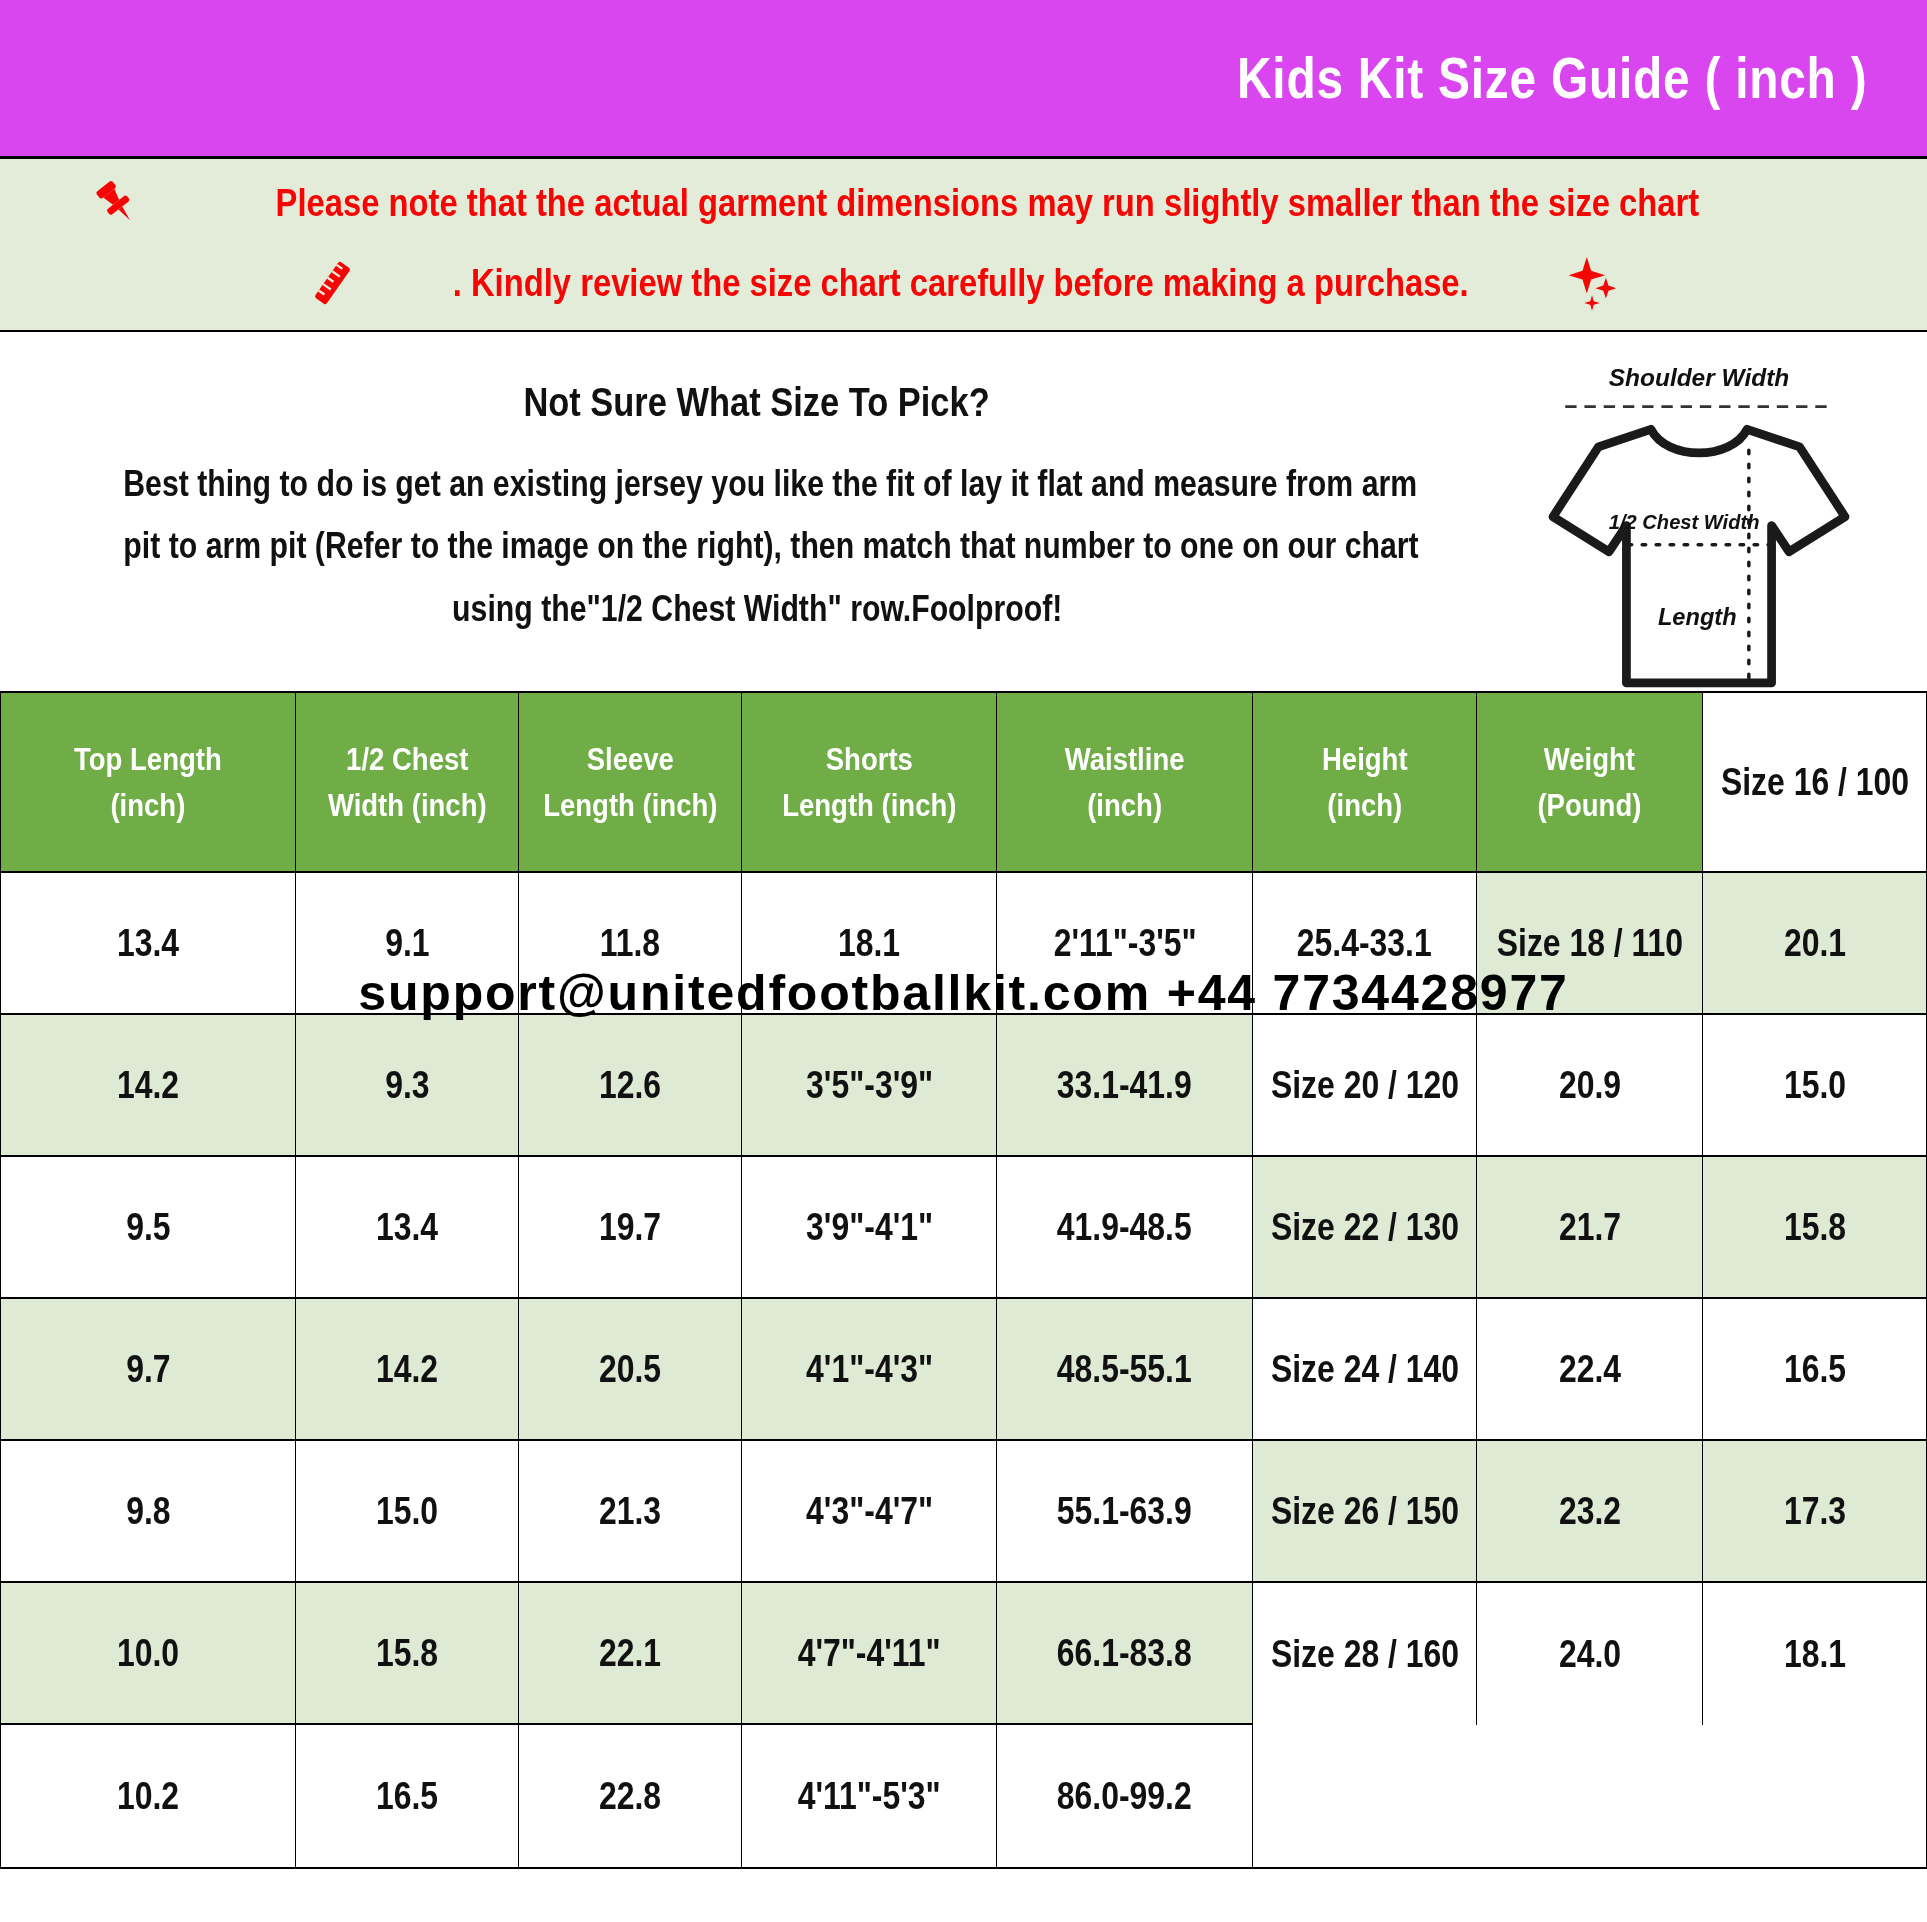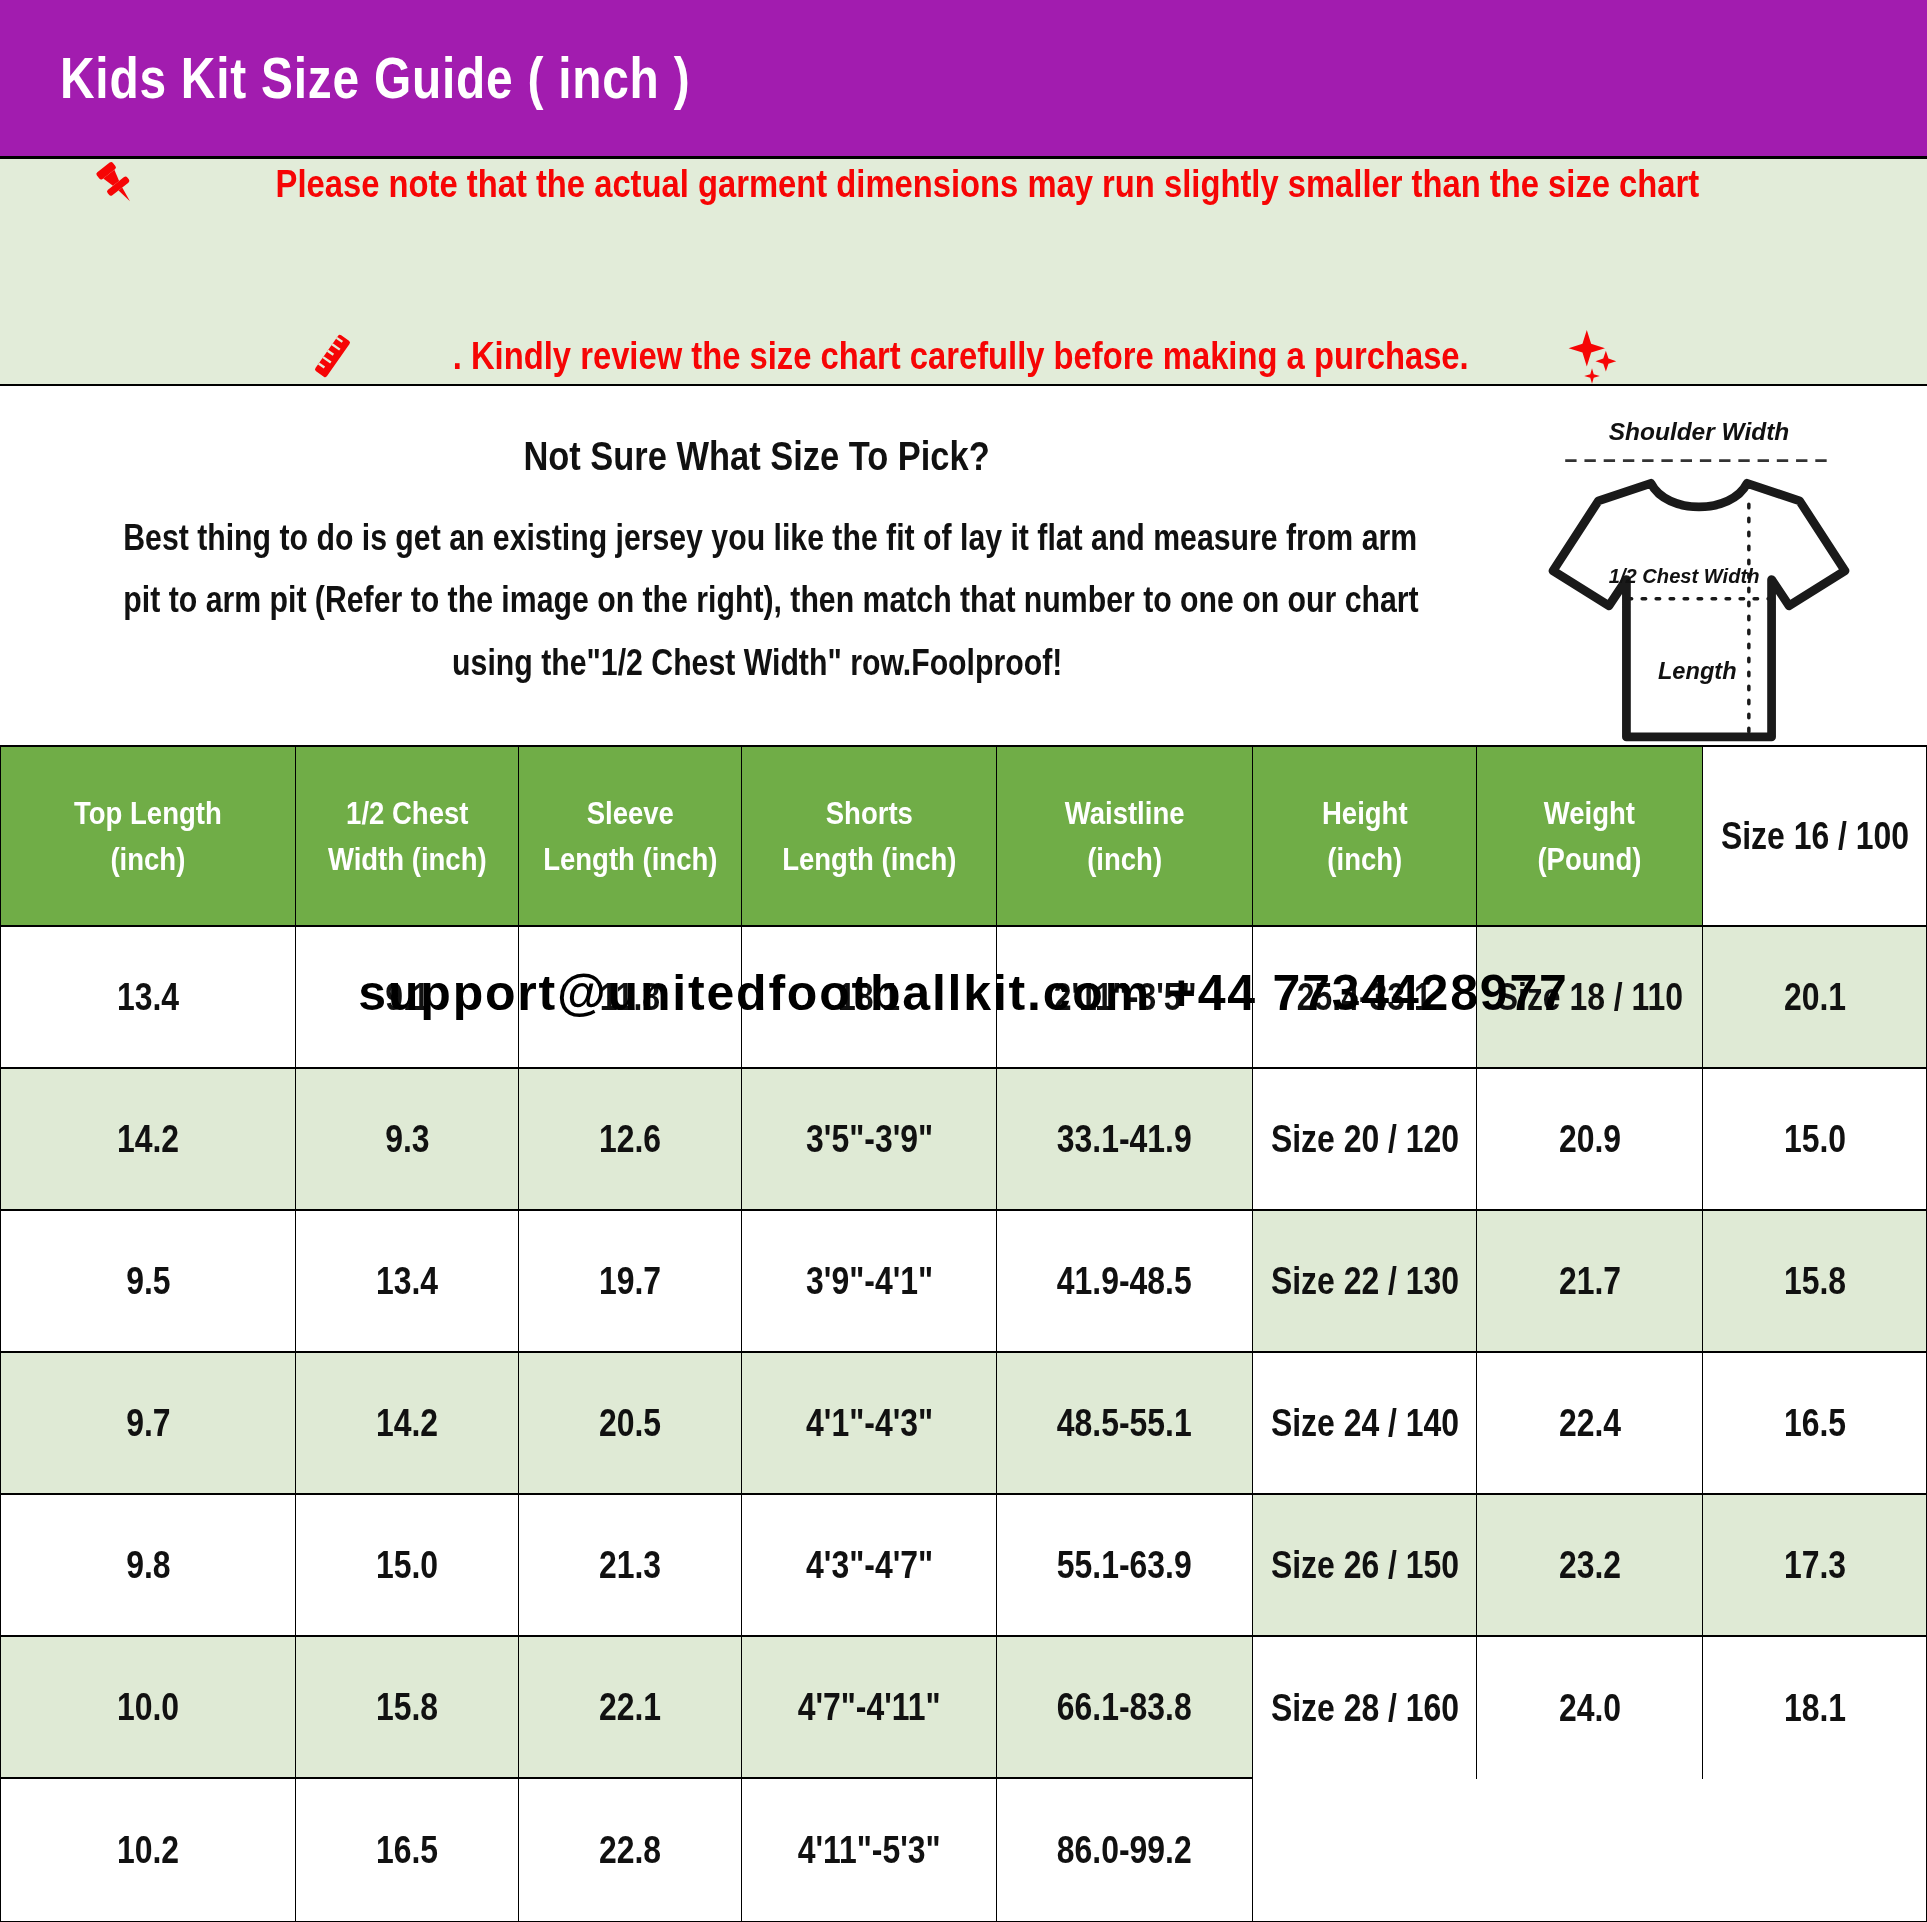--- a/index.html
+++ b/index.html
@@ -11,32 +11,32 @@
     background: #ffffff;
     overflow: hidden;
     font-weight: bold;
     color: #111;
   }
   .squeeze { display: inline-block; transform: scaleX(0.84); transform-origin: center center; white-space: nowrap; }
 
   
   .title-bar {
     height: 159px;
-    background: #a21caf;
+    background: #d946ef;
     border-bottom: 3.6px solid #000;
-    display: flex; align-items: center; justify-content: flex-start;
+    display: flex; align-items: center; justify-content: flex-end;
   }
   .title-bar h1 { font-size: 57px; color: #fff; letter-spacing: 0.9px; }
 
   
   .notice {
-    height: 227px;
+    height: 173px;
     background: #e2ecd9;
     border-bottom: 2.7px solid #000;
-    display: flex; flex-direction: column; align-items: center; justify-content: space-between;
+    display: flex; flex-direction: column; align-items: center; justify-content: center;
     gap: 27px;
   }
   .notice-line { display: flex; align-items: center; justify-content: center; color: #f60505; font-size: 39px; }
   .notice-line svg { flex: 0 0 auto; }
 
   
   .info { position: relative; height: 359px; background: #fff; padding-left: 24px; }
   .info-text { position: absolute; left: 0; top: 47px; width: 1514px; text-align: center; }
   .info-heading { font-size: 41px; margin-bottom: 27px; }
   .info-body { font-size: 36px; line-height: 1.73; }

